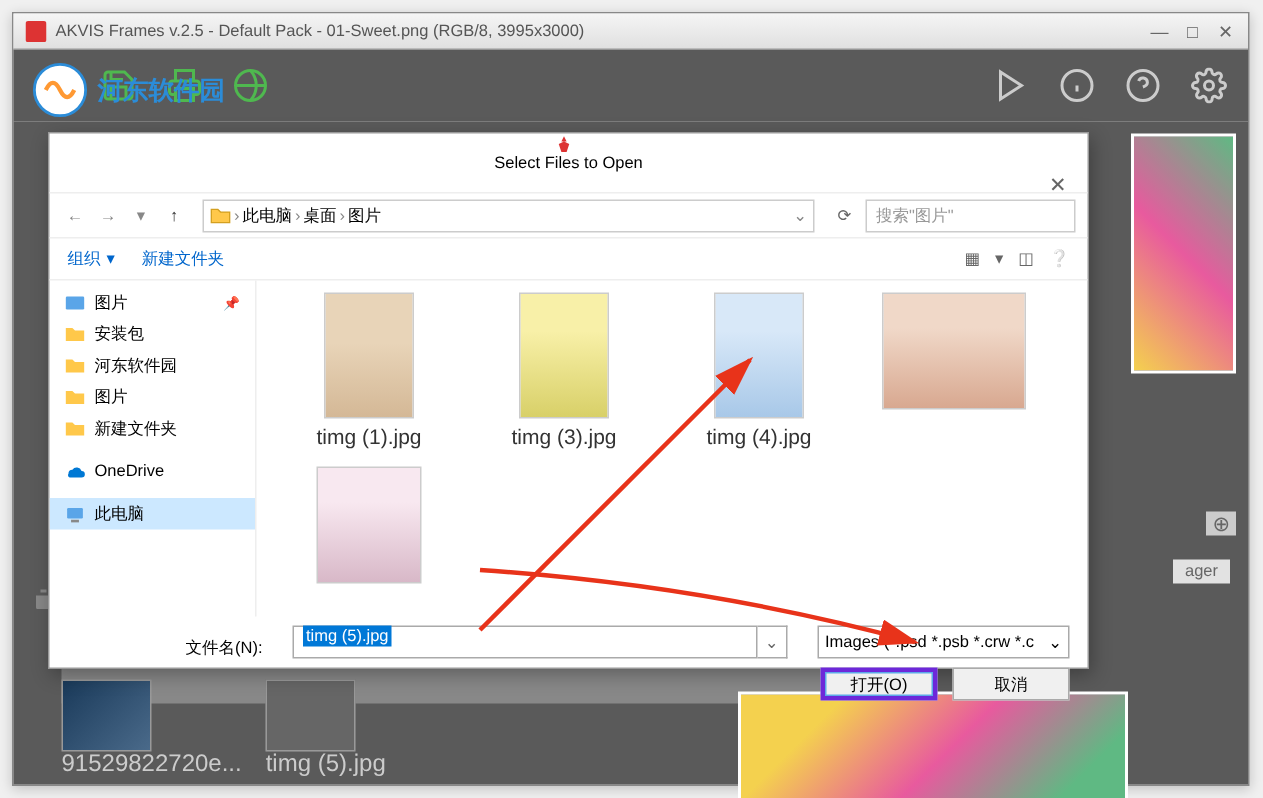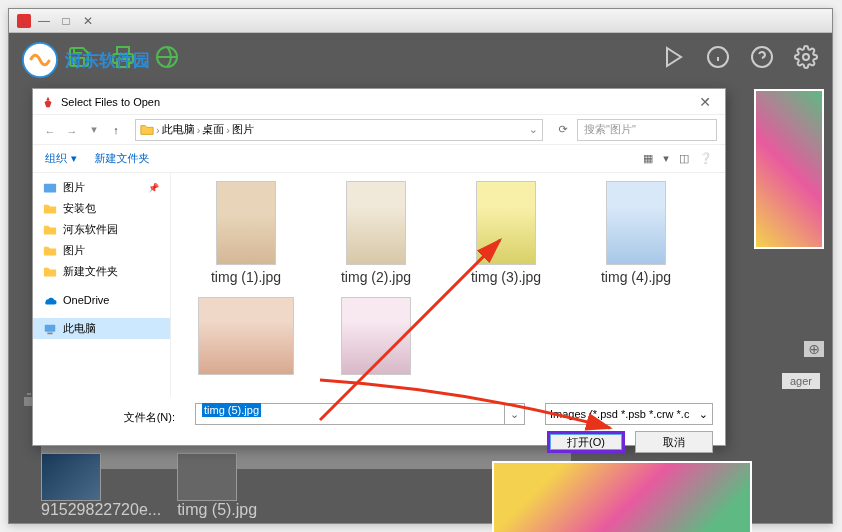--- a/index.html
+++ b/index.html
@@ -32,21 +32,21 @@
     .thumb1 { background: linear-gradient(135deg, #1a3a5a, #4a6a8a); }
     .thumb-label { font-size: 16px; color: #ccc; }
     .delete-icon { position: absolute; bottom: 116px; left: 12px; width: 16px; height: 16px; color: #888; }
     
     .pager-label { position: absolute; right: 12px; top: 292px; font-size: 11px; color: #666; background: #e2e2e2; padding: 2px 8px; }
     .plus-icons { position: absolute; right: 8px; top: 260px; display: flex; flex-direction: column; gap: 4px; }
     .plus-icons span { font-size: 14px; color: #666; background: #ccc; padding: 0 4px; }
     
     
     .file-dialog { position: absolute; top: 88px; left: 32px; width: 694px; height: 358px; background: #fff; border: 1px solid #999; box-shadow: 2px 4px 12px rgba(0,0,0,0.3); z-index: 10; }
-    .dialog-titlebar { height: 26px; display: flex; align-items: center; padding: 0 8px; font-size: 11px; border-bottom: 1px solid #eee; }
+    .dialog-titlebar { height: 40px; display: flex; align-items: center; padding: 0 8px; font-size: 11px; border-bottom: 1px solid #eee; flex-direction: column; }
     .dialog-titlebar .icon { width: 14px; height: 14px; margin-right: 6px; color: #d33; }
     .dialog-close { margin-left: auto; cursor: pointer; font-size: 14px; color: #666; padding: 0 6px; }
     
     .dialog-nav { height: 30px; display: flex; align-items: center; padding: 0 8px; gap: 4px; border-bottom: 1px solid #eee; font-size: 11px; }
     .nav-btn { width: 18px; height: 18px; display: inline-flex; align-items: center; justify-content: center; color: #888; cursor: pointer; }
     .nav-btn.enabled { color: #333; }
     .breadcrumb { flex: 1; display: flex; align-items: center; gap: 2px; background: #fff; border: 1px solid #ccc; height: 22px; padding: 0 4px; margin: 0 6px; }
     .breadcrumb .folder-icon { width: 14px; height: 14px; }
     .breadcrumb-sep { color: #888; }
     .breadcrumb-dropdown { color: #888; margin-left: auto; cursor: pointer; }
@@ -95,20 +95,21 @@
 </head>
 <body>
 
 <div class="app-window">
   <div class="app-titlebar">
     <span class="icon">
       <svg viewBox="0 0 16 16">
           <rect width="16" height="16" fill="#d33" rx="2"></rect>
         </svg>
     </span>
+    <span class="app-title-text">AKVIS Frames v.2.5 - Default Pack - 01-Sweet.png (RGB/8, 3995x3000)</span>
     <div class="titlebar-btns">
       <span>—</span>
       <span>□</span>
       <span>✕</span>
     </div>
   </div>
 
   <div class="app-toolbar">
     <div class="toolbar-left">
       <span class="toolbar-icon">
@@ -288,24 +289,20 @@
             <rect x="5" y="12" width="6" height="2" fill="#888"></rect>
           </svg>
         <span>此电脑</span>
       </div>
     </div>
 
     <div class="file-grid">
       <div class="file-item">
         <div class="file-thumb portrait thumb-img1"></div>
         <div class="file-name">timg (1).jpg</div>
-      </div>
-      <div class="file-item">
-        <div class="file-thumb portrait thumb-img2"></div>
-        <div class="file-name">timg (2).jpg</div>
       </div>
       <div class="file-item">
         <div class="file-thumb portrait thumb-img3"></div>
         <div class="file-name">timg (3).jpg</div>
       </div>
       <div class="file-item">
         <div class="file-thumb portrait thumb-img4"></div>
         <div class="file-name">timg (4).jpg</div>
       </div>
       <div class="file-item">

